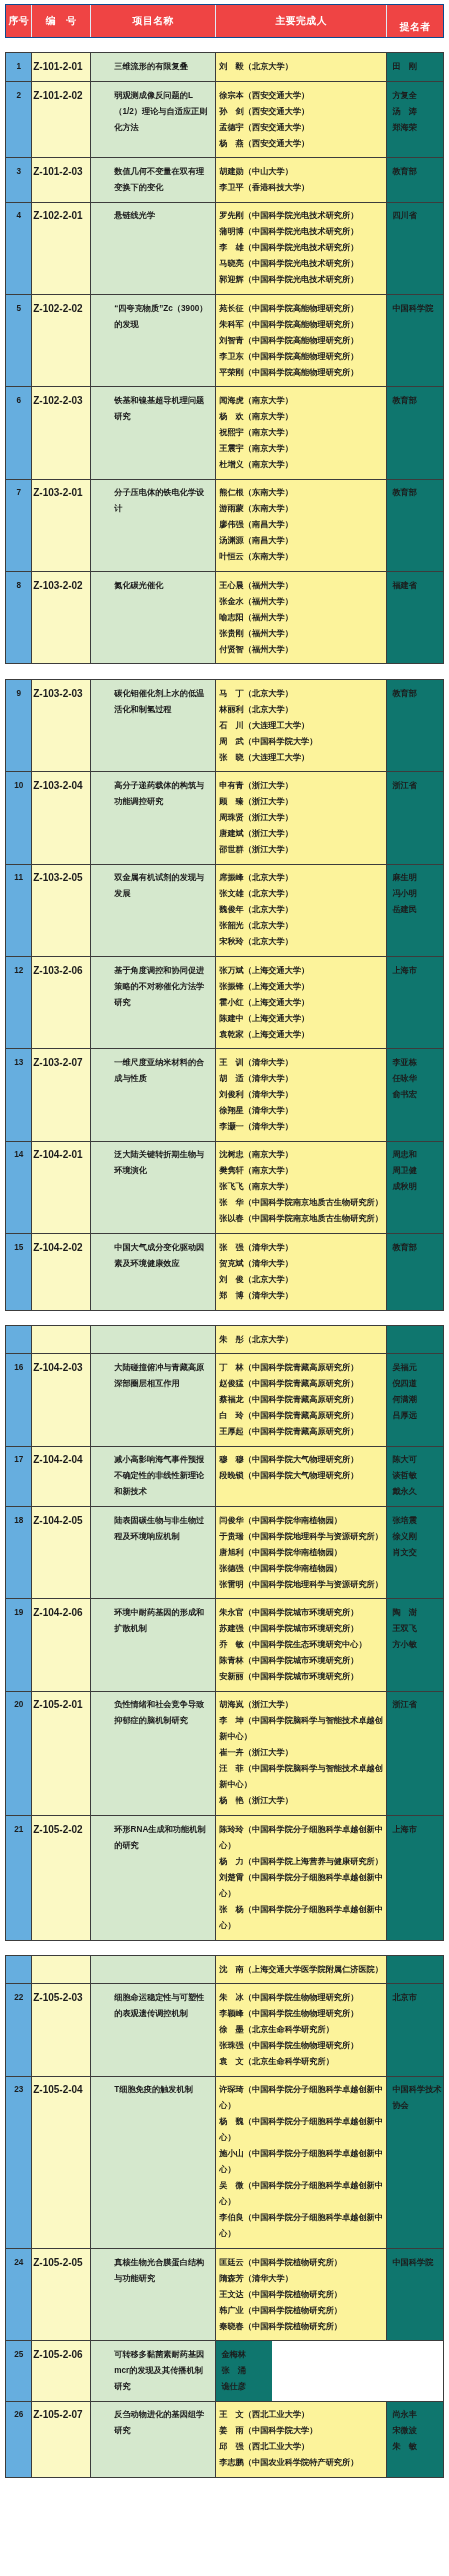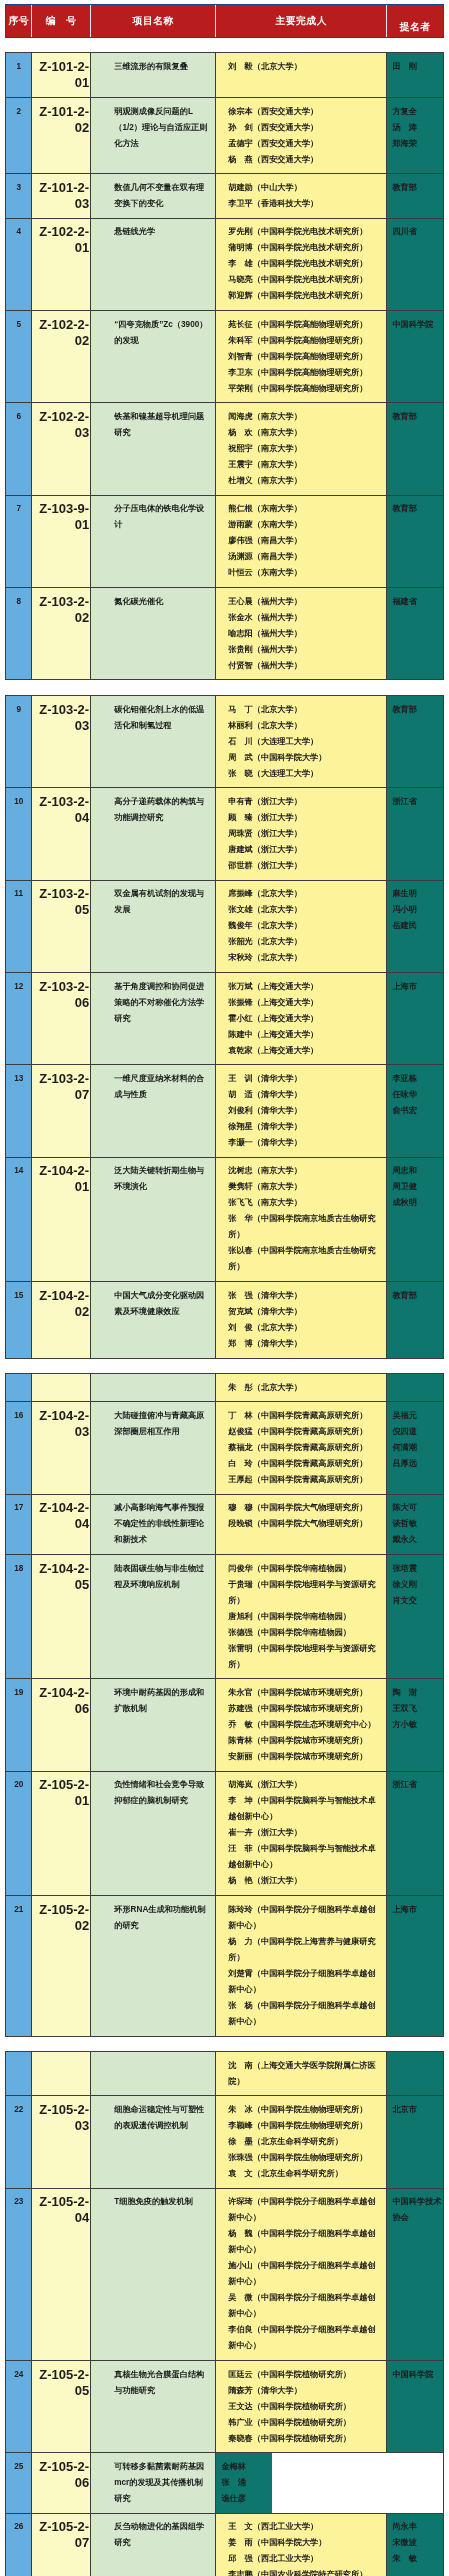--- a/index.html
+++ b/index.html
@@ -1,34 +1,34 @@
 <!DOCTYPE html>
 <html style="font-size:8.2px"><head>
 <meta charset="utf-8">
 <style>
   html,body{margin:0;padding:0;background:#ffffff;}
   body{font-family:"Liberation Sans","DejaVu Sans",sans-serif;}
   .page{width:450px;height:2698px;overflow:hidden;background:#ffffff;position:relative;}
-  .thead{display:flex;width:439px;margin:4.1px 0 0 5.2px;background:#b91c1c;border:0.5px solid #0b4a90;box-sizing:border-box;height:34px;}
+  .thead{display:flex;width:439px;margin:4.1px 0 0 5.2px;background:#ef4444;border:0.5px solid #0b4a90;box-sizing:border-box;height:34px;}
   .hcell{box-sizing:border-box;color:#ffffff;font-weight:700;font-size:9.8px;text-align:center;
          display:flex;align-items:center;justify-content:center;letter-spacing:0.5px;
          border-right:1px solid #dfe9f5;}
   .hcell:last-child{border-right:none;margin-top:12px;}
   .w1{width:26px;} .w2{width:59px;} .w3{width:125px;} .w4{width:171px;} .w5{width:56px;}
   #blocks{width:450px;}
   .block{width:439px;margin:14.4px 0 0 5.2px;border:1px solid #3c3c3c;box-sizing:border-box;background:#fff;}
   .row{display:flex;border-top:0.5px solid #3c3c3c;}
   .row:first-child{border-top:none;}
   .cell{box-sizing:border-box;border-right:0.5px solid #3c3c3c;padding:5.7px 4.1px;
         font-size:8.2px;line-height:16px;color:#1c1c1c;font-weight:600;}
   .cell.w5{border-right:none;}
   .c-num{background:#66aedf;text-align:center;padding-left:1px;padding-right:1px;}
-  .c-code{background:#fbf9c4;text-align:right;font-size:13px;padding-left:1px;padding-right:1px;}
+  .c-code{background:#fbf9c4;text-align:left;font-size:10px;padding-left:1px;padding-right:1px;}
   .c-title{background:#d5e8cd;padding-left:23px;padding-right:5.2px;}
-  .c-people{background:#fcf39b;padding-left:12px;padding-right:3.1px;}
+  .c-people{background:#fcf39b;padding-left:3px;padding-right:3.1px;}
   .c-nom{background:#0f766e;padding-left:5.2px;padding-right:1.5px;}
   .line{min-height:16px;}
 </style>
 </head>
 <body>
 
 <div class="page">
   <div class="thead">
     <div class="hcell w1">序号</div>
     <div class="hcell w2">编　号</div>
@@ -117,21 +117,21 @@
             <div class="line">祝熙宇（南京大学）</div>
             <div class="line">王震宇（南京大学）</div>
             <div class="line">杜增义（南京大学）</div>
           </div>
           <div class="cell w5 c-nom">
             <div class="line">教育部</div>
           </div>
         </div>
         <div class="row">
           <div class="cell w1 c-num">7</div>
-          <div class="cell w2 c-code">Z-103-9-01</div>
+          <div class="cell w2 c-code">Z-103-2-01</div>
           <div class="cell w3 c-title">分子压电体的铁电化学设计</div>
           <div class="cell w4 c-people">
             <div class="line">熊仁根（东南大学）</div>
             <div class="line">游雨蒙（东南大学）</div>
             <div class="line">廖伟强（南昌大学）</div>
             <div class="line">汤渊源（南昌大学）</div>
             <div class="line">叶恒云（东南大学）</div>
           </div>
           <div class="cell w5 c-nom">
             <div class="line">教育部</div>

